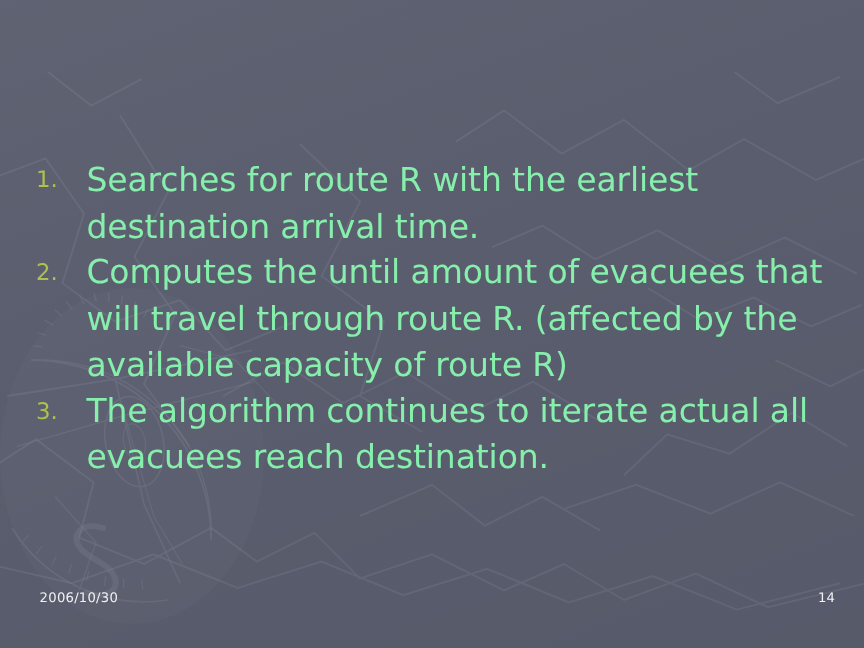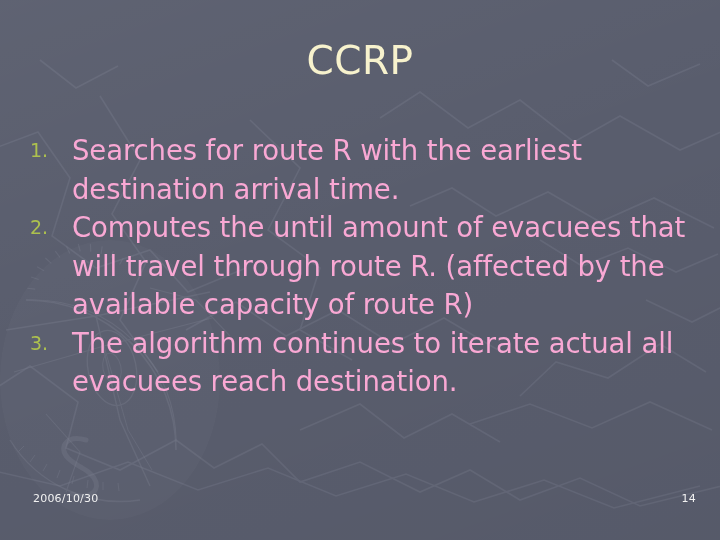--- a/index.html
+++ b/index.html
@@ -63,21 +63,21 @@
     flex: 0 0 46px;
     color: #adc14e;
     font-size: 19px;
     line-height: 38.5px;
     text-align: left;
     padding-left: 4px;
     box-sizing: border-box;
   }
   .li-text {
     flex: 1 1 auto;
-    color: #f9a8d4;
+    color: #86efac;
     font-size: 27.5px;
     line-height: 38.5px;
     letter-spacing: -0.1px;
   }
 
   
   #footer-date {
     position: absolute;
     left: 33px;
     top: 492px;
@@ -172,21 +172,20 @@
 
     <g opacity="0.30" fill="none" stroke="#797d8d" stroke-width="5" stroke-linecap="round">
       <path d="M 86,440 C 66,434 58,448 68,458 C 78,468 92,470 96,482 C 99,492 88,500 72,494"></path>
     </g>
 
     <ellipse cx="110" cy="380" rx="110" ry="140" fill="#ffffff" opacity="0.022" stroke="none"></ellipse>
   </svg>
 
   <div id="bg-shade"></div>
 
-  <div id="title">CCRP</div>
 
   <div id="body">
 
     <div class="li">
       <div class="li-num">1.</div>
       <div class="li-text">Searches for route R with the earliest destination arrival time.</div>
     </div>
 
     <div class="li">
       <div class="li-num">2.</div>

